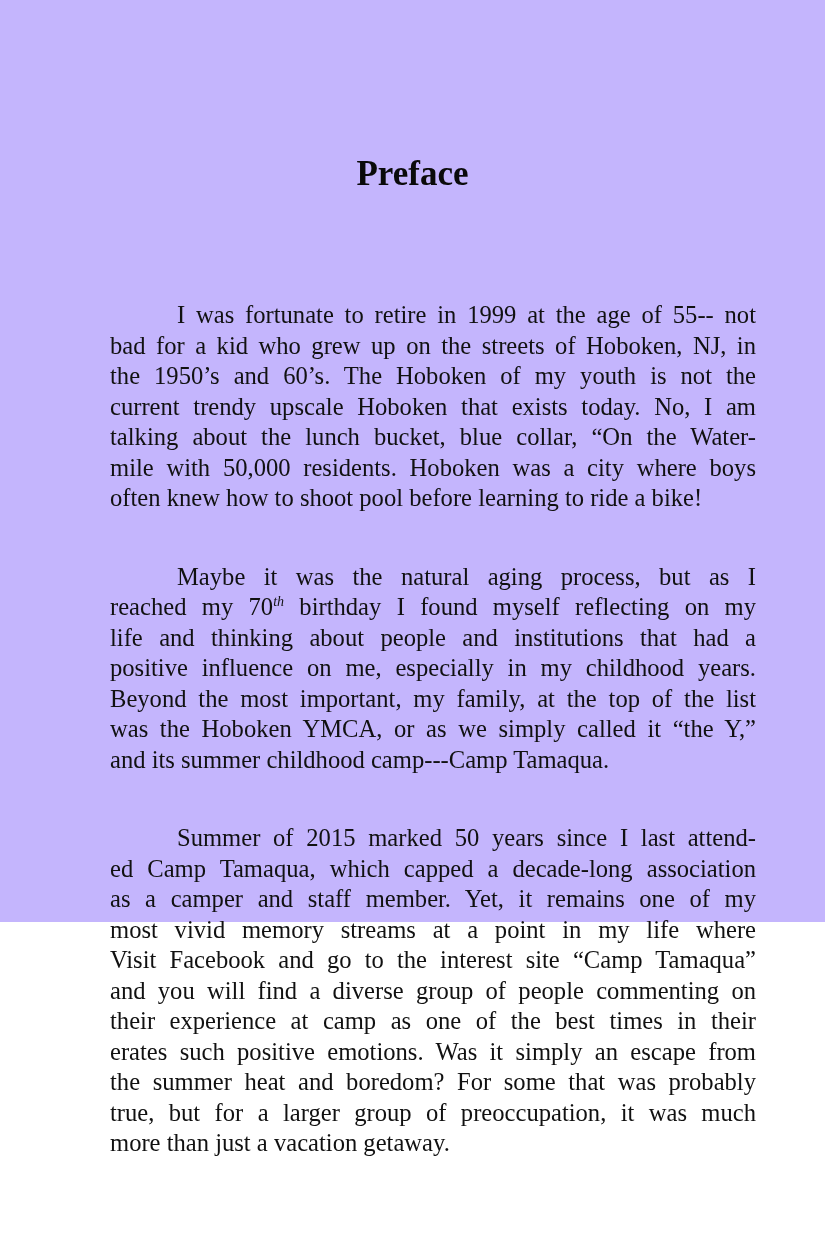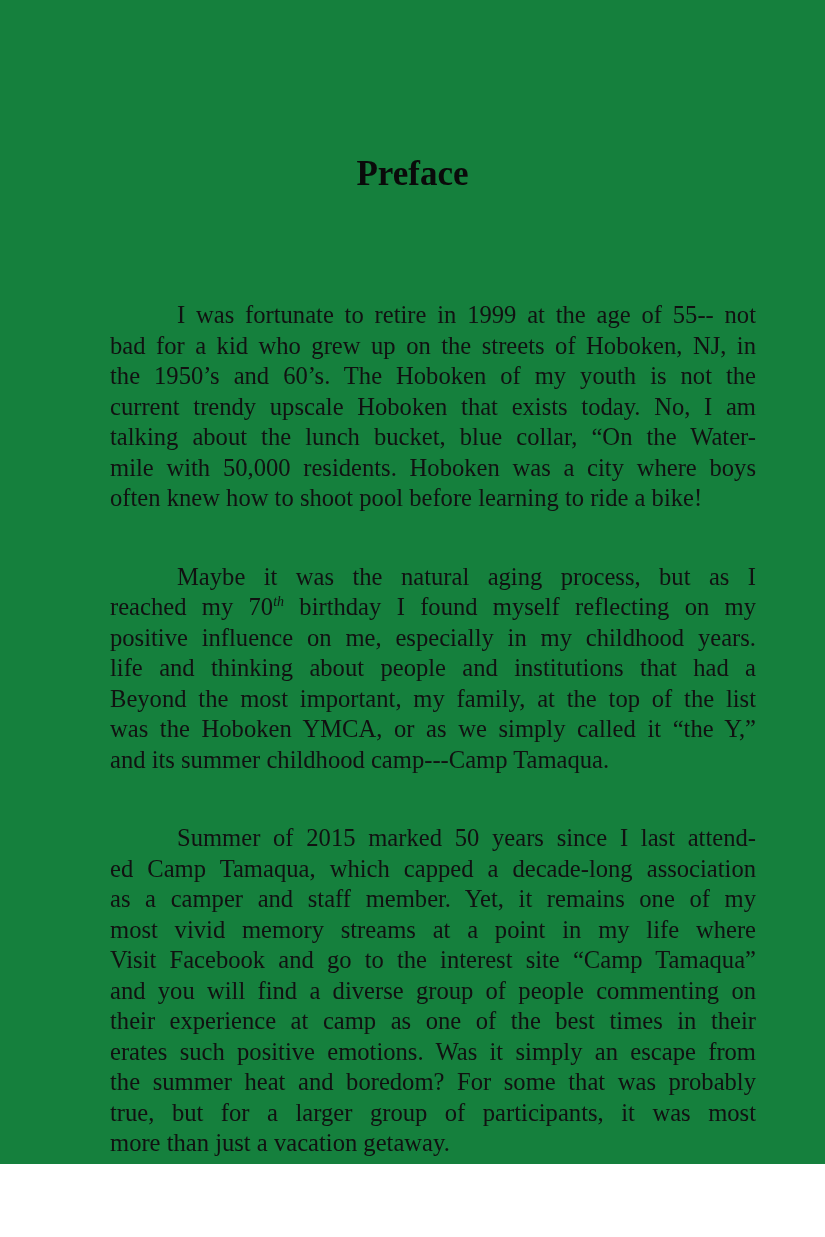--- a/index.html
+++ b/index.html
@@ -12,22 +12,22 @@
       height: 1237px;
       position: relative;
       overflow: hidden;
       font-family: "Liberation Serif", "DejaVu Serif", serif;
       color: #111111;
     }
     .page {
       position: absolute;
       left: 0; top: 0;
       width: 825px;
-      height: 1164px;
-      background: #15803d;
+      height: 922px;
+      background: #c4b5fd;
     }
     .title {
       position: absolute;
       top: 152px;
       left: 0;
       width: 825px;
       text-align: center;
       font-weight: bold;
       font-size: 35px;
       line-height: 44px;
@@ -87,34 +87,34 @@
       <span class="line"><span class="line-inner">the 1950’s and 60’s. The Hoboken of my youth is not the</span></span>
       <span class="line"><span class="line-inner">current trendy upscale Hoboken that exists today.  No, I am</span></span>
       <span class="line"><span class="line-inner">talking about the lunch bucket, blue collar, “On the Water-</span></span>
       <span class="line"><span class="line-inner">mile with 50,000 residents.  Hoboken was a city where boys</span></span>
       <span class="line last"><span class="line-inner">often knew how to shoot pool before learning to ride a bike!</span></span>
     </div>
 
     <div>
       <span class="line indent"><span class="line-inner">Maybe it was the natural aging process, but as I</span></span>
       <span class="line"><span class="line-inner"><span>reached my 70</span><sup>th</sup><span> birthday I found myself reflecting on my</span></span></span>
+      <span class="line"><span class="line-inner">life and thinking about people and institutions that had a</span></span>
       <span class="line"><span class="line-inner">positive influence on me, especially in my childhood years.</span></span>
-      <span class="line"><span class="line-inner">life and thinking about people and institutions that had a</span></span>
       <span class="line"><span class="line-inner">Beyond the most important, my family, at the top of the list</span></span>
       <span class="line"><span class="line-inner">was the Hoboken YMCA, or as we simply called it “the Y,”</span></span>
       <span class="line last"><span class="line-inner">and its summer childhood camp---Camp Tamaqua.</span></span>
     </div>
 
     <div>
       <span class="line indent"><span class="line-inner">Summer of 2015 marked 50 years since I last attend-</span></span>
       <span class="line"><span class="line-inner">ed Camp Tamaqua, which capped a decade-long association</span></span>
       <span class="line"><span class="line-inner">as a camper and staff member. Yet, it remains one of my</span></span>
       <span class="line"><span class="line-inner">most vivid memory streams at a point in my life where</span></span>
       <span class="line"><span class="line-inner">Visit Facebook and go to the interest site “Camp Tamaqua”</span></span>
       <span class="line"><span class="line-inner">and you will find a diverse group of people commenting on</span></span>
       <span class="line"><span class="line-inner">their experience at camp as one of the best times in their</span></span>
       <span class="line"><span class="line-inner">erates such positive emotions. Was it simply an escape from</span></span>
       <span class="line"><span class="line-inner">the summer heat and boredom? For some that was probably</span></span>
-      <span class="line"><span class="line-inner">true, but for a larger group of participants, it was most</span></span>
+      <span class="line"><span class="line-inner">true, but for a larger group of preoccupation, it was much</span></span>
       <span class="line last"><span class="line-inner">more than just a vacation getaway.</span></span>
     </div>
   </div>
 </div>
 
 </body></html>

